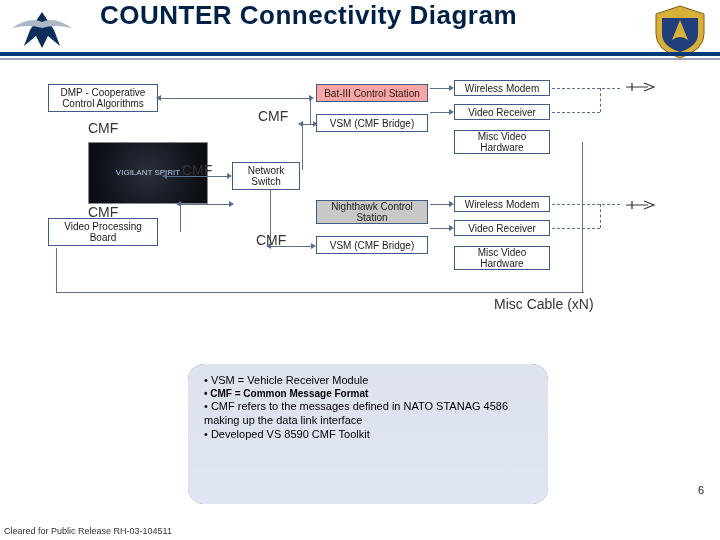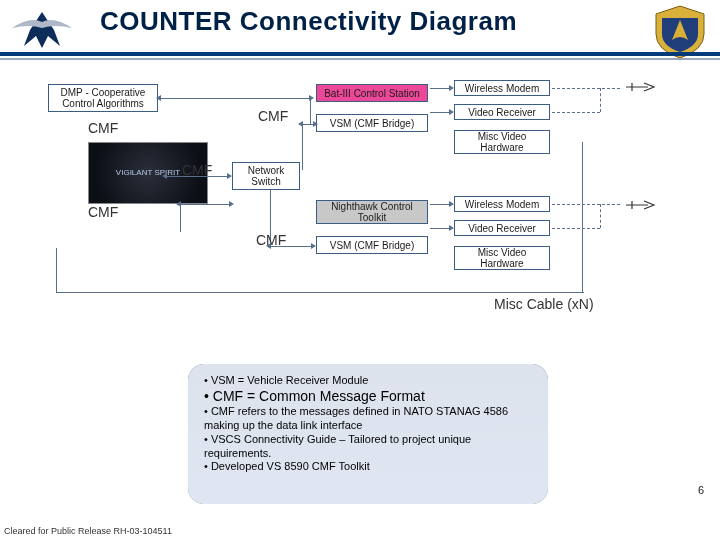--- a/index.html
+++ b/index.html
@@ -1,17 +1,17 @@
 <!DOCTYPE html>
 <html><head>
 <meta charset="utf-8">
 <style>
   html, body { margin: 0; padding: 0; width: 720px; height: 540px; font-family: Arial, sans-serif; background: #fff; overflow: hidden; }
   .slide { position: relative; width: 720px; height: 540px; }
-  .header { position: relative; height: 62px; padding-left: 100px; padding-top: 6px; }
+  .header { position: relative; height: 62px; padding-left: 100px; }
   .title { font-size: 26px; font-weight: bold; color: #002147; letter-spacing: 0.5px; }
   .rule1 { position: absolute; left: 0; top: 52px; width: 720px; height: 4px; background: #003a7a; }
   .rule2 { position: absolute; left: 0; top: 58px; width: 720px; height: 2px; background: #9aa7bd; }
   .logo-left { position: absolute; left: 6px; top: 6px; width: 72px; height: 48px; }
   .logo-right { position: absolute; right: 12px; top: 4px; width: 56px; height: 56px; }
   .diagram { position: absolute; left: 10px; top: 80px; width: 680px; height: 260px; }
   .box { position: absolute; background: #fff; border: 1px solid #3b5c85; font-size: 10px; color: #1a1a1a; display: flex; align-items: center; justify-content: center; text-align: center; padding: 2px 4px; box-sizing: border-box; }
   .lbl { position: absolute; font-size: 14px; color: #333; }
   .arrow-h { position: absolute; height: 1px; background: #5a6f8c; }
   .arrow-h:after { content: ""; position: absolute; right: -4px; top: -3px; width: 0; height: 0; border-left: 5px solid #5a6f8c; border-top: 3px solid transparent; border-bottom: 3px solid transparent; }
@@ -48,27 +48,28 @@
     </div>
     <div class="rule1"></div>
     <div class="rule2"></div>
   </div>
 
   <div class="diagram">
 
     <div class="box" style="left:38px; top:4px; width:110px; height:28px;">DMP - Cooperative Control Algorithms</div>
     <div class="lbl" style="left:78px; top:40px;">CMF</div>
     <div class="img" style="left:34px; top:62px; width:118px; height:60px; background:radial-gradient(circle at 50% 50%, #2a2f3a 0%, #0c0f16 80%); text-align:center; color:#b9c9e6; font-size:8px; line-height:60px;">VIGILANT SPIRIT</div>
+    <div class="box" style="left:38px; top:138px; width:110px; height:28px;">Video Processing Board</div>
 
     <div class="box" style="left:222px; top:82px; width:68px; height:28px;">Network Switch</div>
 
-    <div class="box" style="left:306px; top:4px; width:112px; height:18px; background:#ec4899;">Bat-III Control Station</div>
+    <div class="box" style="left:306px; top:4px; width:112px; height:18px; background:#fca5a5;">Bat-III Control Station</div>
     <div class="box" style="left:306px; top:34px; width:112px; height:18px;">VSM (CMF Bridge)</div>
 
-    <div class="box" style="left:306px; top:120px; width:112px; height:24px; background:#c8c8c8;">Nighthawk Control Toolkit</div>
+    <div class="box" style="left:306px; top:120px; width:112px; height:24px; background:#c8c8c8;">Nighthawk Control Station</div>
     <div class="box" style="left:306px; top:156px; width:112px; height:18px;">VSM (CMF Bridge)</div>
 
     <div class="box" style="left:444px; top:0px; width:96px; height:16px;">Wireless Modem</div>
     <div class="box" style="left:444px; top:24px; width:96px; height:16px;">Video Receiver</div>
     <div class="box" style="left:444px; top:50px; width:96px; height:24px;">Misc Video Hardware</div>
 
     <div class="box" style="left:444px; top:116px; width:96px; height:16px;">Wireless Modem</div>
     <div class="box" style="left:444px; top:140px; width:96px; height:16px;">Video Receiver</div>
     <div class="box" style="left:444px; top:166px; width:96px; height:24px;">Misc Video Hardware</div>
 
@@ -114,22 +115,21 @@
     <div class="line-h" style="left:46px; top:212px; width:528px;"></div>
     <div class="line-v" style="left:46px; top:168px; height:44px;"></div>
     <div class="line-v" style="left:572px; top:178px; height:34px;"></div>
     <div class="lbl" style="left:484px; top:216px;">Misc Cable (xN)</div>
   </div>
 
   <div class="callout"></div>
   <div class="white-ov" style="pointer-events:none; padding:10px 16px; box-sizing:border-box;">
     <ul style="list-style:none; margin:0; padding:0;">
       <li style="font-size:11px; line-height:1.25; color:#000;">• <span>VSM = Vehicle Receiver Module</span></li>
-      <li style="font-size:14px; line-height:1.25; color:#000;">• <span>CMF = Common Message Format</span></li>
+      <li style="font-size:10px; line-height:1.25; color:#000;font-weight:bold;">• <span>CMF = Common Message Format</span></li>
       <li style="font-size:11px; line-height:1.25; color:#000;">• <span>CMF refers to the messages defined in NATO STANAG 4586 making up the data link interface</span></li>
-      <li style="font-size:11px; line-height:1.25; color:#000;">• <span>VSCS Connectivity Guide – Tailored to project unique requirements.</span></li>
       <li style="font-size:11px; line-height:1.25; color:#000;">• <span>Developed VS 8590 CMF Toolkit</span></li>
     </ul>
   </div>
 
   <div class="page-num">6</div>
   <div class="disclaimer">Cleared for Public Release RH-03-104511</div>
 </div>
 
 </body></html>

